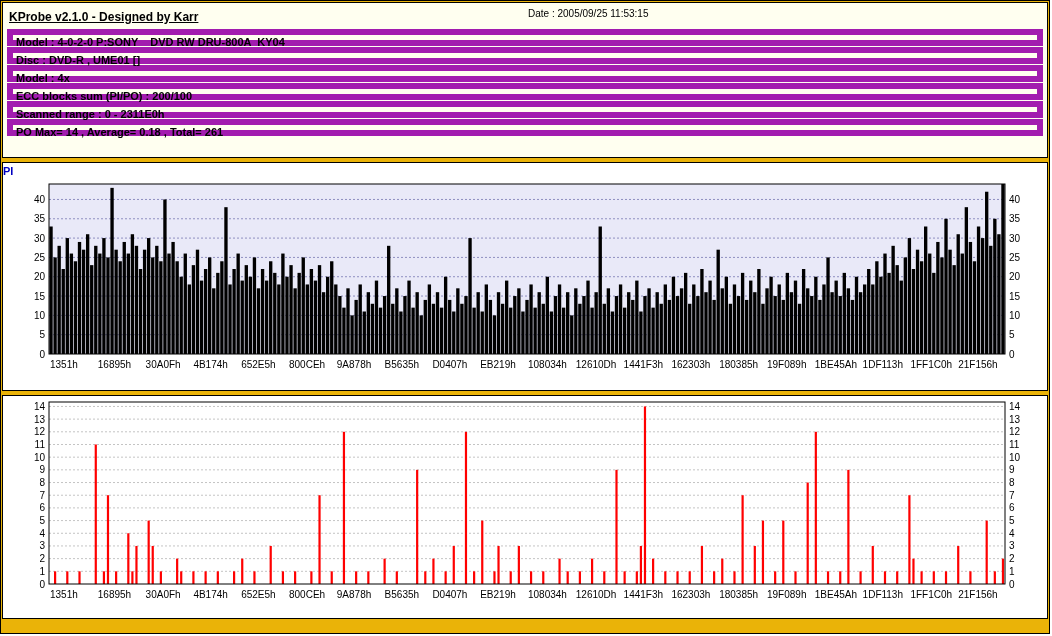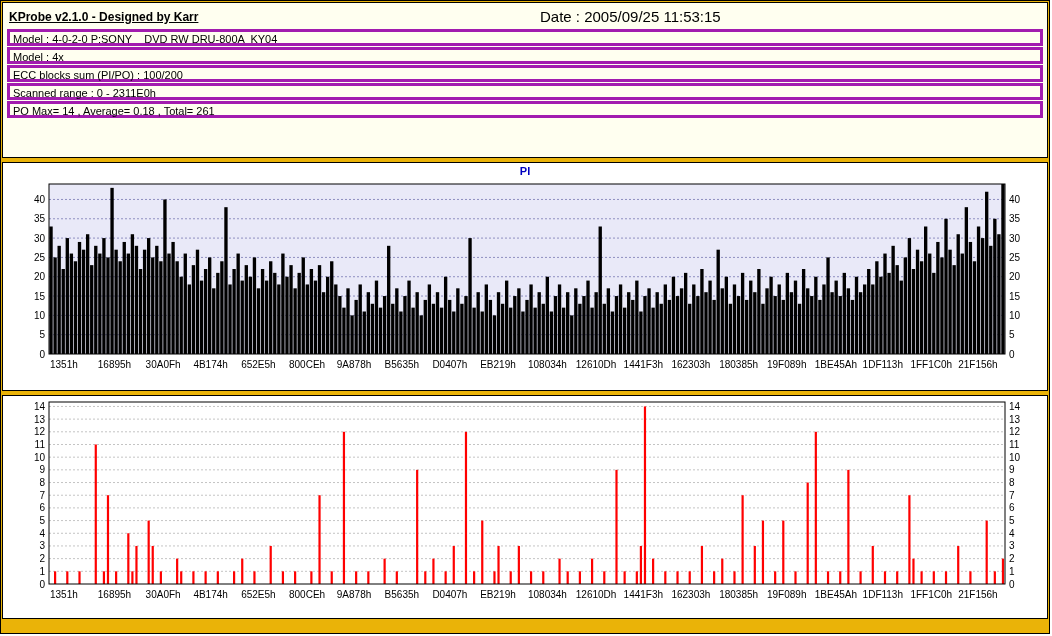--- a/index.html
+++ b/index.html
@@ -2,44 +2,45 @@
 <html><head>
 <meta charset="utf-8">
 <style>
   * { box-sizing: border-box; }
   body { margin: 0; background: #fff; font-family: "Liberation Sans", sans-serif; }
   .page { width: 1050px; height: 634px; border: 1px solid #000; background: #eab308; overflow: hidden; }
 
   .header-panel { margin: 1px; height: 156px; background: #fffff0; border: 1px solid #000; }
   .titlebar { position: relative; height: 24px; padding: 4px 6px 0; }
   .app-title { font-weight: bold; text-decoration: underline; font-size: 12px; color: #000; }
-  .report-date { position: absolute; left: 537px; top: 5px; font-size: 15px; color: #000; }
+  .report-date { position: absolute; left: 525px; top: 5px; font-size: 10px; color: #000; }
   .rows { padding: 2px 4px 0; }
   .info-row { height: 17px; line-height: 15px; font-size: 11px; color: #000;
-              border: 3px solid #a21caf; margin-bottom: 1px; padding-left: 3px;
-              white-space: pre; background: transparent; }
+              border: 6px solid #a21caf; margin-bottom: 1px; padding-left: 3px;
+              white-space: pre; background: transparent; font-weight: bold; }
 
   .chart-panel { margin: 4px 1px 0; border: 1px solid #000; background: #fff; }
-  .chart-title { text-align: center; font-size: 11px; font-weight: bold; color: #0000c0; padding: 2px 0 0; height: 15px; }
+  .chart-title { text-align: left; font-size: 11px; font-weight: bold; color: #0000c0; padding: 2px 0 0; height: 15px; }
   svg { display: block; font-family: "Liberation Sans", sans-serif; }
 </style>
 </head>
 <body>
 
 <div class="page">
 
   <div class="header-panel">
     <div class="titlebar">
       <span class="app-title">KProbe v2.1.0 - Designed by Karr</span>
       <span class="report-date">Date : 2005/09/25 11:53:15</span>
     </div>
     <div class="rows">
       <div class="info-row">Model : 4-0-2-0 P:SONY    DVD RW DRU-800A  KY04</div>
+      <div class="info-row">Disc : DVD-R , UME01 []</div>
       <div class="info-row">Model : 4x</div>
-      <div class="info-row">ECC blocks sum (PI/PO) : 100/200</div>
+      <div class="info-row">ECC blocks sum (PI/PO) : 200/100</div>
       <div class="info-row">Scanned range : 0 - 2311E0h</div>
       <div class="info-row">PO Max= 14 , Average= 0.18 , Total= 261</div>
     </div>
   </div>
 
   <div class="chart-panel">
     <div class="chart-title">PI</div>
     <svg width="1046" height="212">
         <rect x="46" y="6" width="956" height="170" fill="#e9e9f8"></rect>
         <line x1="46" x2="1002" y1="156.6818181818182" y2="156.6818181818182" stroke="#8f8fc0" stroke-width="1" stroke-dasharray="2,2"></line>

